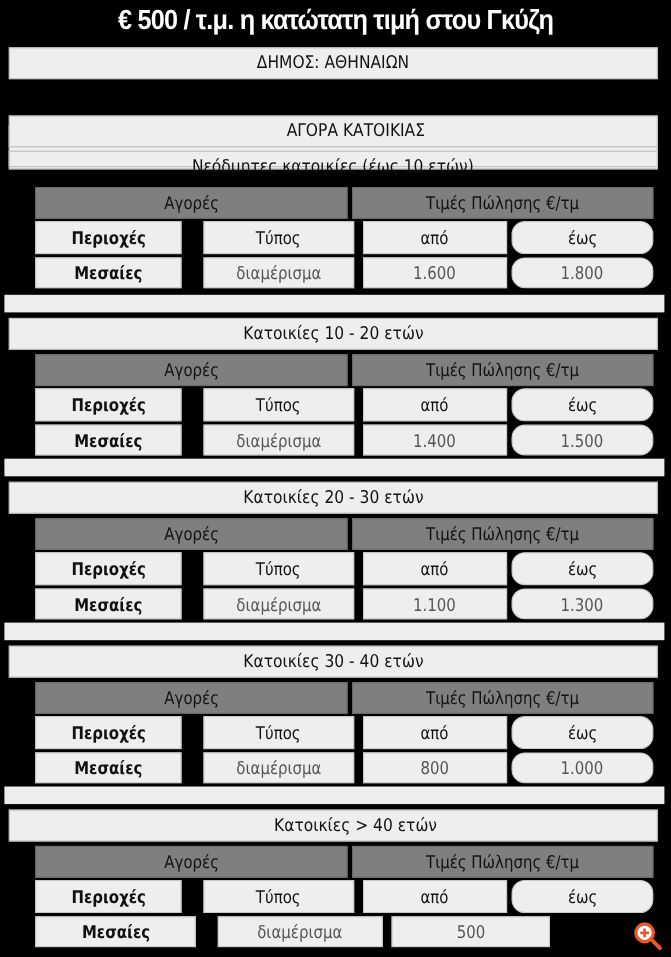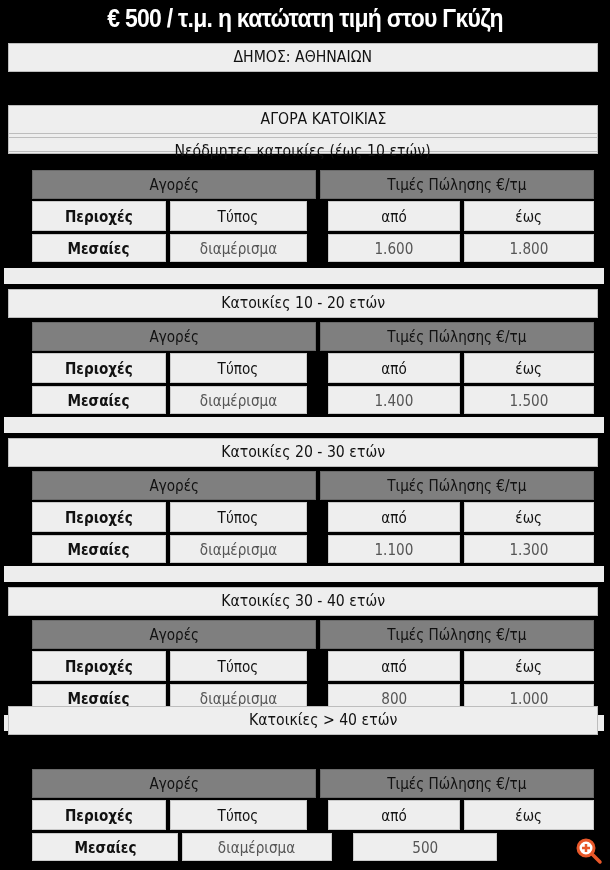--- a/index.html
+++ b/index.html
@@ -24,22 +24,22 @@
     position: absolute; left: 4px; width: 600px; background: #ededed;
   }
   .row { position: absolute; left: 4px; width: 590px; display: flex; padding-left: 28px; }
   .cell {
     background: #eeeeee; border: 1px solid #c8c8c8; text-align: center;
     font-family: "DejaVu Sans", sans-serif; font-size: 16px; color: #111;
     display: flex; align-items: center; justify-content: center;
   }
   .cell span { display:inline-block; transform: scaleX(0.85); }
   .hdr .cell { background: #7f7f7f; border-color: #6a6a6a; color: #111; }
-  .c1 { width: 146px; } .c2 { width: 150px; margin-left: 4px; }
-  .c3 { width: 144px; margin-left: 21px; } .c4 { width: 142px; margin-left: 4px; }
+  .c1 { width: 146px; } .c2 { width: 150px; margin-left: 20px; }
+  .c3 { width: 144px; margin-left: 8px; } .c4 { width: 142px; margin-left: 4px; border-radius: 12px; }
   .w12 { width: 300px; } .w34 { width: 290px; margin-left: 4px; }
   .bold { font-weight: bold; }
   .gray { color: #555; }
   .zoom-icon { position:absolute; left:574px; top:836px; width:30px; height:30px; }
 </style>
 </head>
 <body>
 
 <div class="title">€ 500 / τ.μ. η κατώτατη  τιμή στου Γκύζη</div>
 <div class="frame"></div>
@@ -194,21 +194,21 @@
       <div class="cell c2 gray">
         <span>διαμέρισμα</span>
       </div>
       <div class="cell c3 gray">
         <span>800</span>
       </div>
       <div class="cell c4 gray">
         <span>1.000</span>
       </div>
     </div>
-    <div class="band" style="top:706px;height:29px;padding-left:40px;"><span>Κατοικίες &gt; 40 ετών</span></div>
+    <div class="band" style="top:736px;height:29px;padding-left:40px;"><span>Κατοικίες &gt; 40 ετών</span></div>
     <div class="row hdr" style="top:769px;height:29px;">
       <div class="cell w12">
         <span>Αγορές</span>
       </div>
       <div class="cell w34">
         <span>Τιμές Πώλησης €/τμ</span>
       </div>
     </div>
     <div class="row" style="top:800px;height:30px;">
       <div class="cell c1 bold">

